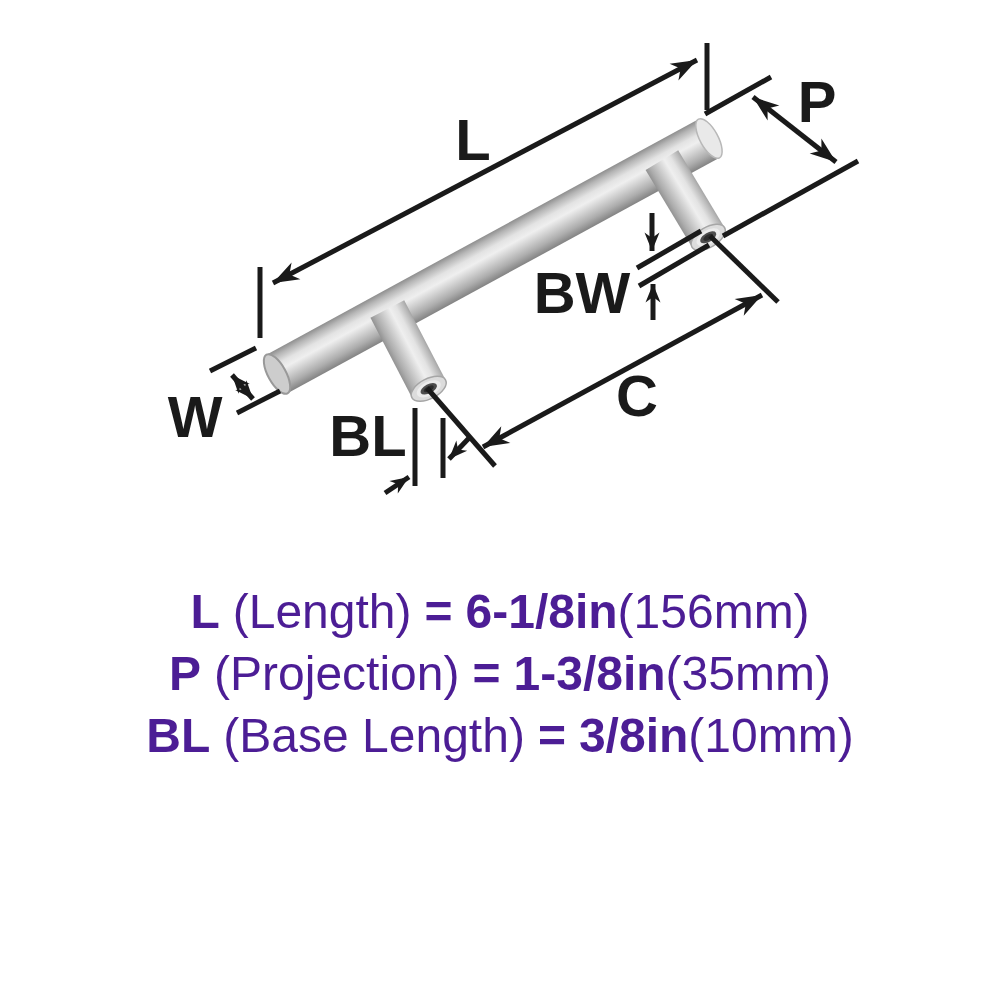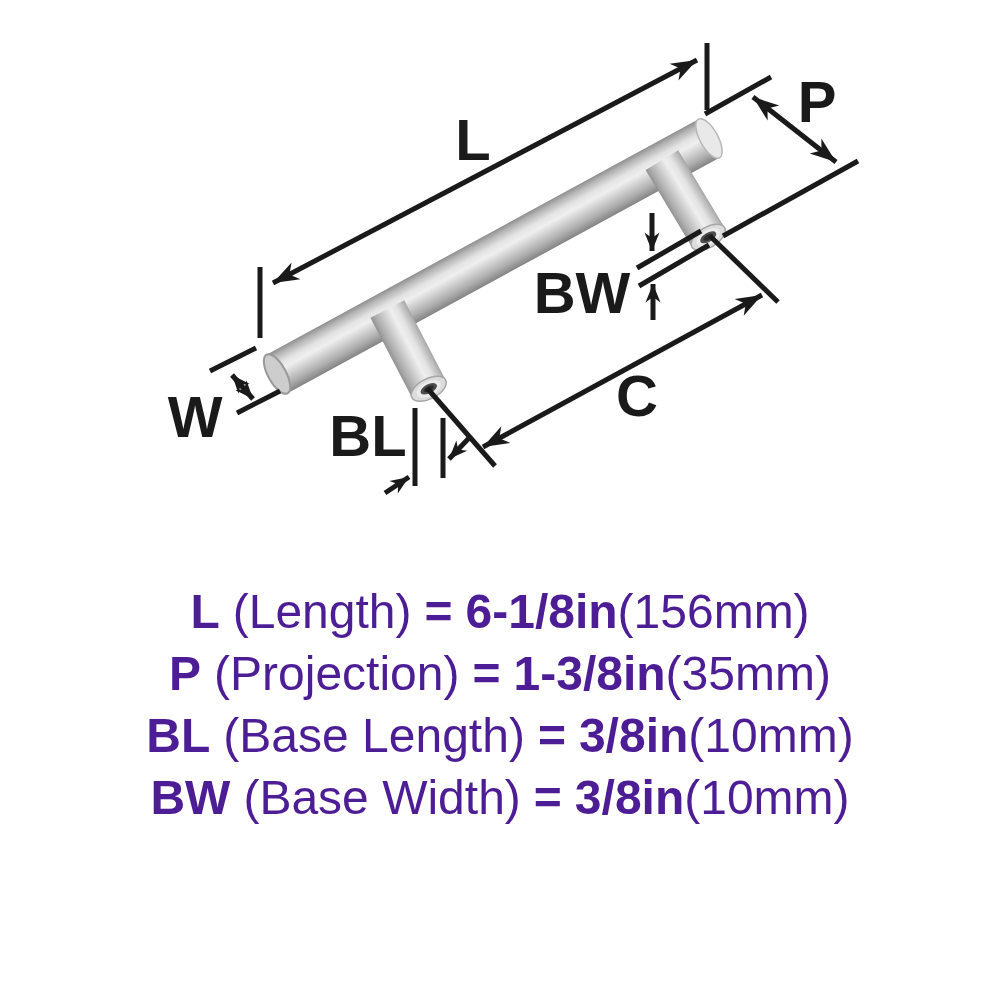--- a/index.html
+++ b/index.html
@@ -136,17 +136,14 @@
 
   <div class="spec-row">
     <span class="b gap">P</span><span class="r gap">(Projection)</span><span class="b gap">=</span><span class="b">1-3/8in</span><span class="r">(35mm)</span>
   </div>
 
 
   <div class="spec-row">
     <span class="b gap">BL</span><span class="r gap">(Base Length)</span><span class="b gap">=</span><span class="b">3/8in</span><span class="r">(10mm)</span>
   </div>
 
-  <div class="spec-row">
-    <span class="b gap">BW</span><span class="r gap">(Base Width)</span><span class="b gap">=</span><span class="b">3/8in</span><span class="r">(10mm)</span>
-  </div>
 
 </div>
 
 </body></html>

